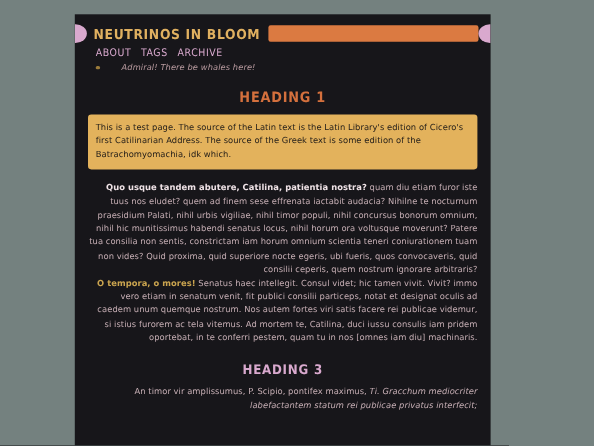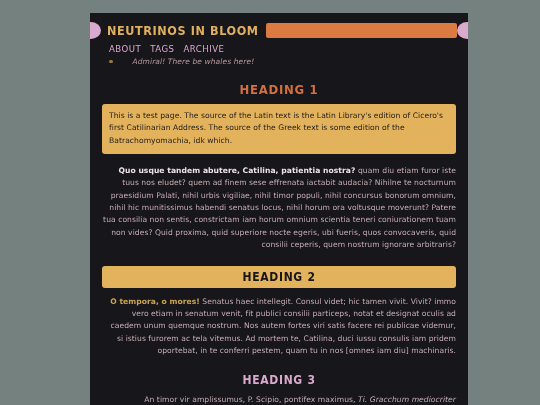--- a/index.html
+++ b/index.html
@@ -16,21 +16,21 @@
 
   .page-wrap {
     position: relative;
     width: 540px;
     height: 405px;
     box-sizing: border-box;
   }
 
   .site-panel {
     position: absolute;
-    left: 90px;
+    left: 68px;
     top: 13px;
     width: 378px;
     height: 392px;
     background: #17161a;
     overflow: hidden;
     box-sizing: border-box;
   }
 
   
   .site-header {
@@ -225,21 +225,20 @@
     <main class="content">
 
       <h1 class="h1">HEADING 1</h1>
 
       <div class="callout">This is a test page.  The source of the Latin text is the Latin Library's edition of Cicero's first Catilinarian Address. The source of the Greek text is some edition of the Batrachomyomachia, idk which.</div>
 
       <p class="body-par" style="margin-top:11px;">
         <span class="lead-bold">Quo usque tandem abutere, Catilina, patientia nostra?</span><span> quam diu etiam furor iste tuus nos eludet? quem ad finem sese effrenata iactabit audacia? Nihilne te nocturnum praesidium Palati, nihil urbis vigiliae, nihil timor populi, nihil concursus bonorum omnium, nihil hic munitissimus habendi senatus locus, nihil horum ora voltusque moverunt? Patere tua consilia non sentis, constrictam iam horum omnium scientia teneri coniurationem tuam non vides? Quid proxima, quid superiore nocte egeris, ubi fueris, quos convocaveris, quid consilii ceperis, quem nostrum ignorare arbitraris?</span>
       </p>
 
-      <h2 class="h2">HEADING 2</h2>
 
       <p class="body-par">
         <span class="lead-gold">O tempora, o mores!</span><span> Senatus haec intellegit. Consul videt; hic tamen vivit. Vivit? immo vero etiam in senatum venit, fit publici consilii particeps, notat et designat oculis ad caedem unum quemque nostrum. Nos autem fortes viri satis facere rei publicae videmur, si istius furorem ac tela vitemus. Ad mortem te, Catilina, duci iussu consulis iam pridem oportebat, in te conferri pestem, quam tu in nos [omnes iam diu] machinaris.</span>
       </p>
 
       <h3 class="h3">HEADING 3</h3>
 
       <p class="body-par">
         <span>An timor vir amplissumus, P. Scipio, pontifex maximus, </span><span class="ital">Ti. Gracchum mediocriter labefactantem statum rei publicae privatus interfecit;</span>
       </p>

